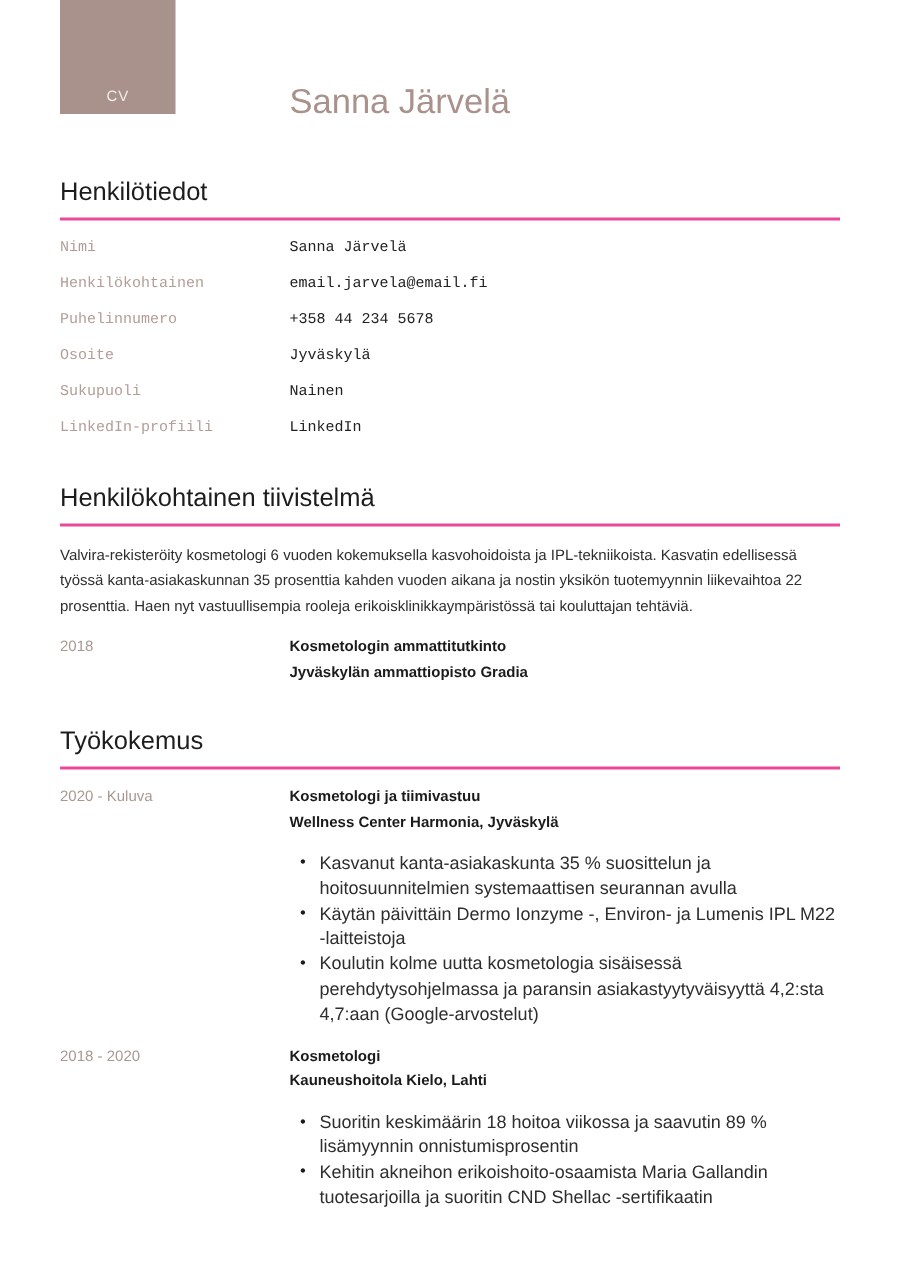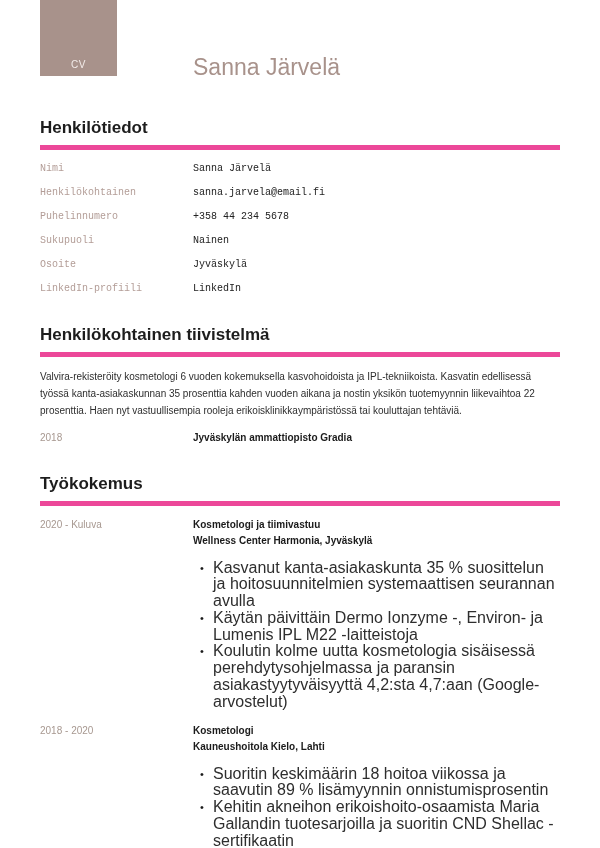--- a/index.html
+++ b/index.html
@@ -26,22 +26,22 @@
   }
   .doc-title {
     position: absolute; left: 193px; top: 54px;
     font-size: 23px; font-weight: 400; color: #a8928b;
   }
 
   
   .content { position: absolute; left: 40px; right: 40px; top: 112px; }
 
   h2.section-heading {
-    font-size: 17px; font-weight: 700; color: #1d1d1d;
-    padding-bottom: 7px; border-bottom: 5px solid #ec4899;
+    font-size: 17px; font-weight: 400; color: #1d1d1d;
+    padding-bottom: 7px; border-bottom: 2px solid #ec4899;
     margin-top: 6px; line-height: 20px;
   }
   .sec-summary h2.section-heading { margin-top: 25px; }
   .sec-education h2.section-heading { margin-top: 22px; }
   .sec-experience h2.section-heading { margin-top: 27px; }
 
   
   .fields { margin-top: 6px; }
   .field-row { display: flex; height: 24px; align-items: center; font-family: Liberation Mono, monospace; }
   .field-label {
@@ -64,21 +64,21 @@
     width: 153px; flex: 0 0 153px;
     font-size: 10px; color: #a79890; line-height: 16.5px;
   }
   .entry-body { flex: 1; }
   .entry-title, .entry-sub {
     font-size: 10px; font-weight: bold; color: #1b1b1b; line-height: 16.5px;
   }
   ul.bullets { list-style: none; margin-top: 10px; }
   ul.bullets li {
     position: relative; padding-left: 20px;
-    font-size: 16px; line-height: 16.8px; color: #2e2e2e;
+    font-size: 12px; line-height: 16.8px; color: #2e2e2e;
   }
   ul.bullets li::before {
     content: "•";
     position: absolute; left: 7px; top: 0;
     color: #1b1b1b; font-size: 11px; line-height: 16.8px;
   }
 </style>
 </head>
 <body>
 
@@ -93,50 +93,51 @@
 
     <section class="sec-personal">
       <h2 class="section-heading">Henkilötiedot</h2>
       <div class="fields">
         <div class="field-row">
           <span class="field-label">Nimi</span>
           <span class="field-value">Sanna Järvelä</span>
         </div>
         <div class="field-row">
           <span class="field-label">Henkilökohtainen</span>
-          <span class="field-value">sanna.jarvela@email.fi</span>
+          <span class="field-value">email.jarvela@email.fi</span>
         </div>
         <div class="field-row">
           <span class="field-label">Puhelinnumero</span>
           <span class="field-value">+358 44 234 5678</span>
         </div>
         <div class="field-row">
+          <span class="field-label">Osoite</span>
+          <span class="field-value">Jyväskylä</span>
+        </div>
+        <div class="field-row">
           <span class="field-label">Sukupuoli</span>
           <span class="field-value">Nainen</span>
-        </div>
-        <div class="field-row">
-          <span class="field-label">Osoite</span>
-          <span class="field-value">Jyväskylä</span>
         </div>
         <div class="field-row">
           <span class="field-label">LinkedIn-profiili</span>
           <a href="#" class="field-value" style="color:#212121">LinkedIn</a>
         </div>
       </div>
     </section>
 
     <section class="sec-summary">
       <h2 class="section-heading">Henkilökohtainen tiivistelmä</h2>
       <p class="summary-text">Valvira-rekisteröity kosmetologi 6 vuoden kokemuksella kasvohoidoista ja IPL-tekniikoista. Kasvatin edellisessä työssä kanta-asiakaskunnan 35 prosenttia kahden vuoden aikana ja nostin yksikön tuotemyynnin liikevaihtoa 22 prosenttia. Haen nyt vastuullisempia rooleja erikoisklinikkaympäristössä tai kouluttajan tehtäviä.</p>
     </section>
 
     <section class="sec-education">
       <div class="entry">
         <span class="entry-period">2018</span>
         <div class="entry-body">
+          <div class="entry-title">Kosmetologin ammattitutkinto</div>
           <div class="entry-sub">Jyväskylän ammattiopisto Gradia</div>
         </div>
       </div>
     </section>
 
     <section class="sec-experience">
       <h2 class="section-heading">Työkokemus</h2>
 
       <div class="entry">
         <span class="entry-period">2020 - Kuluva</span>

